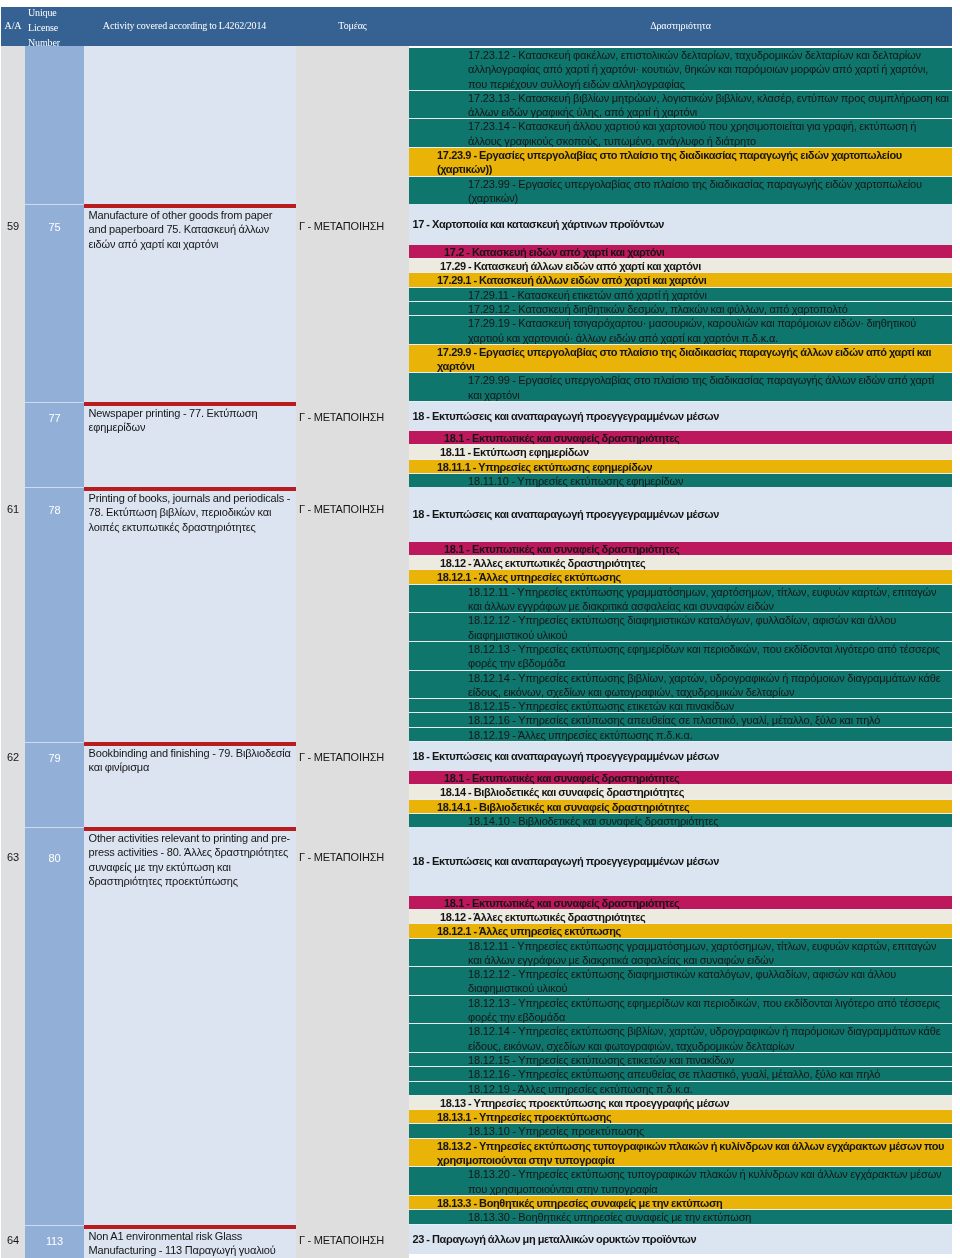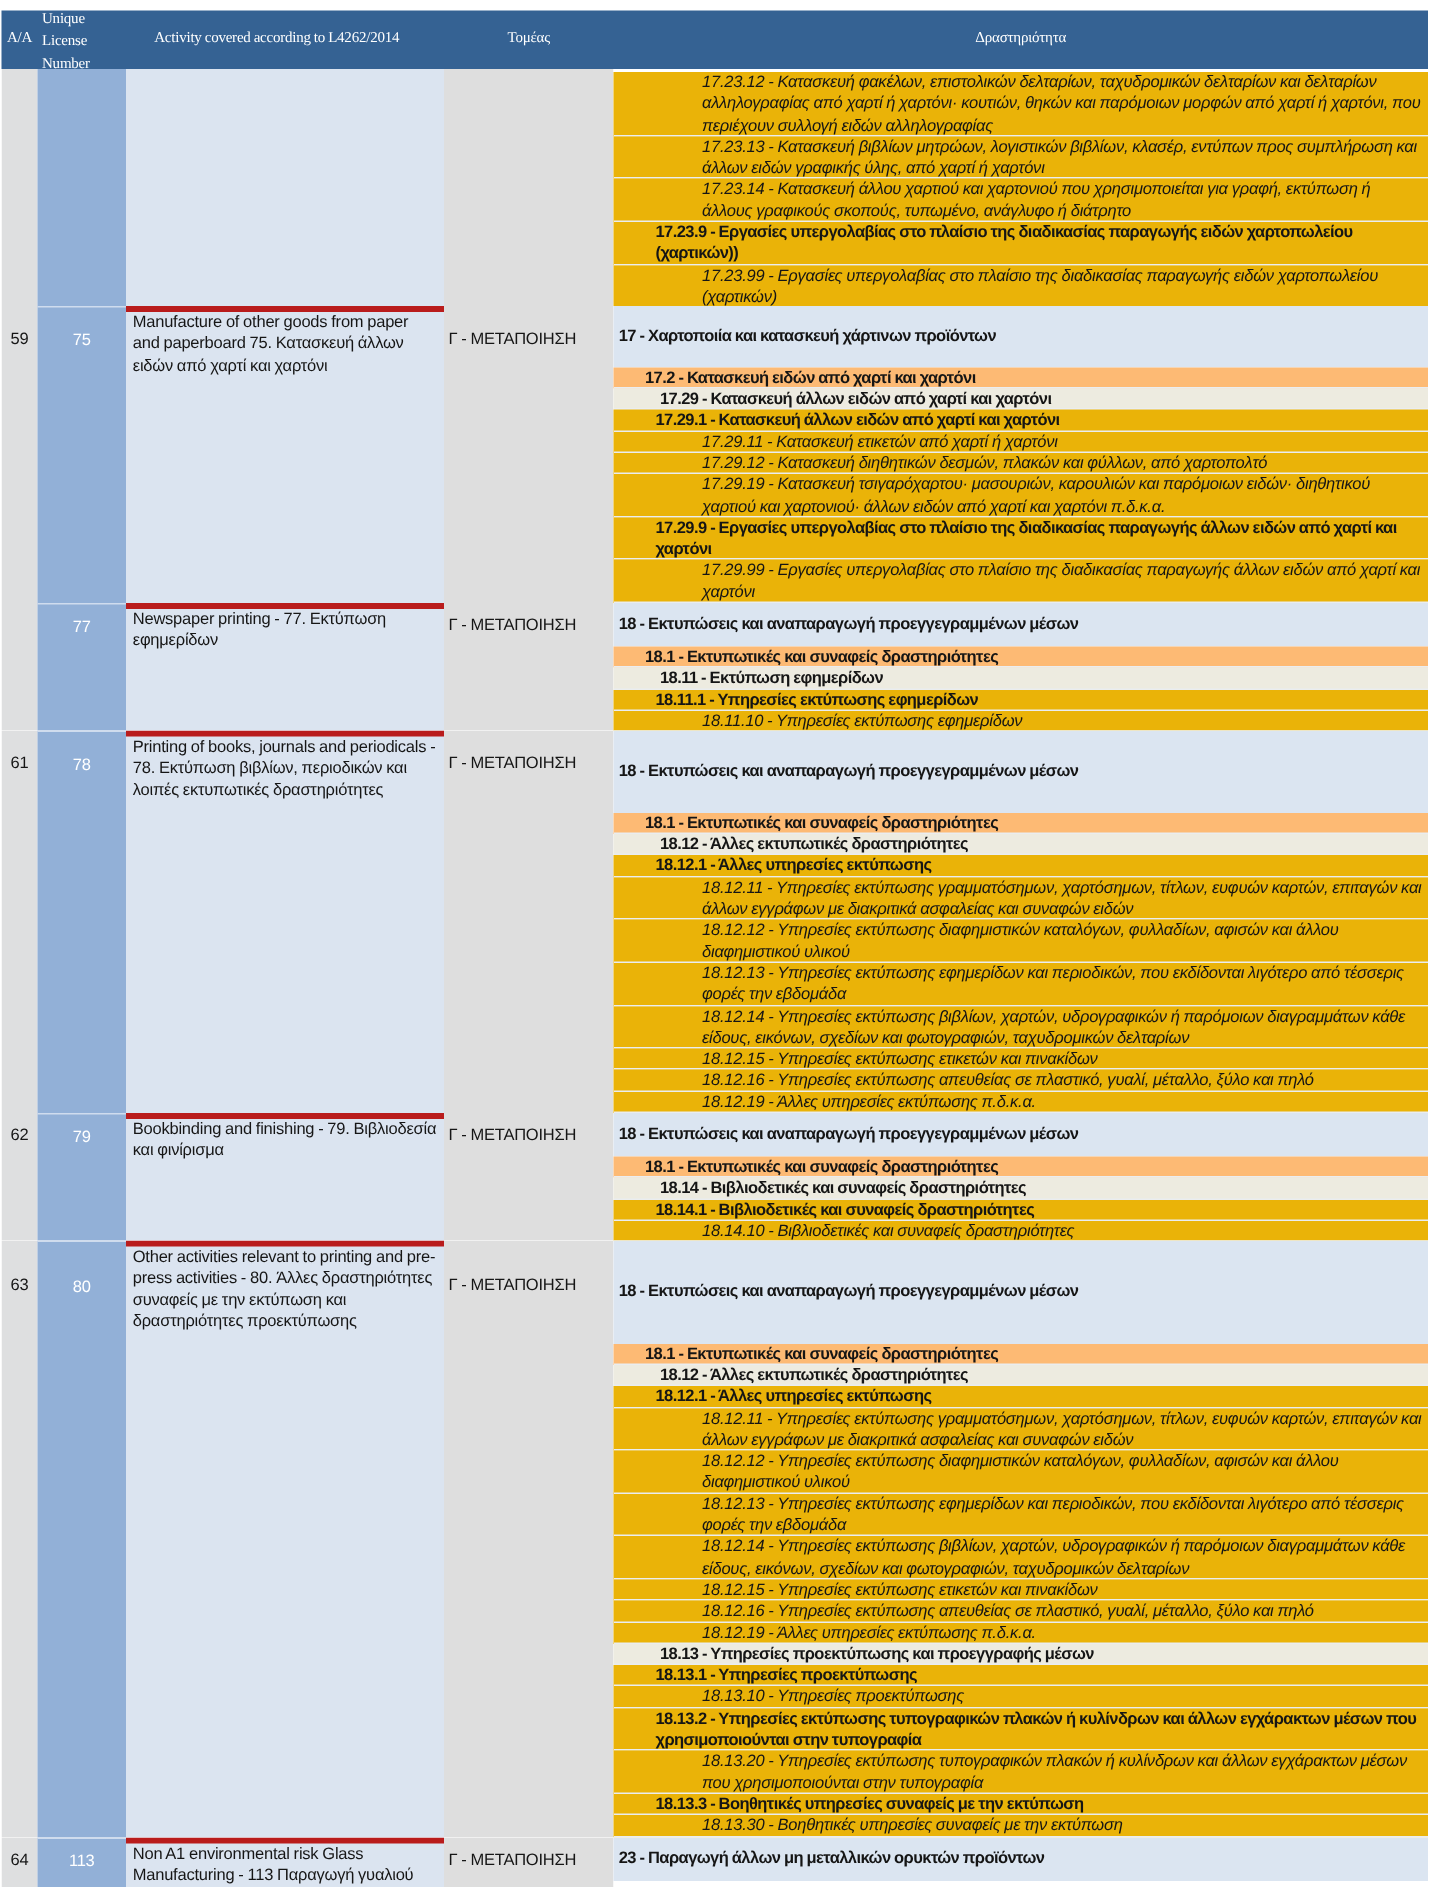--- a/index.html
+++ b/index.html
@@ -41,24 +41,24 @@
   .rowsep .c-act{border-top:4px solid #b91c1c;}
 
   
   .it{box-sizing:border-box;font-size:11px;line-height:14.3px;color:#151515;
       padding:0 3px 0 0;box-shadow:inset 0 -1px 0 #eaedf0;
       letter-spacing:-0.15px;word-spacing:-0.3px;}
   .it.l1{background:#dbe5f1;font-weight:bold;padding:7.35px 4px 7.35px 3.5px;flex:1 1 auto;
          box-shadow:none;letter-spacing:-0.38px;min-height:29px;box-sizing:border-box;
          display:flex;align-items:center;}
   .row.lastrow .it.l1{flex:0 0 auto;}
-  .it.l2{background:#fdba74;font-weight:bold;padding-left:21px;letter-spacing:-0.38px;}
+  .it.l2{background:#be185d;font-weight:bold;padding-left:35px;letter-spacing:-0.38px;}
   .it.l3{background:#edebe0;font-weight:bold;padding-left:31px;letter-spacing:-0.38px;}
   .it.l4{background:#eab308;font-weight:bold;padding-left:28px;letter-spacing:-0.38px;}
-  .it.l5{background:#eab308;font-weight:normal;padding-left:59px;font-style:italic;}
+  .it.l5{background:#0f766e;font-weight:normal;padding-left:59px;}
 </style>
 </head>
 <body>
 
 <div class="sheet">
   <div class="table">
     <div class="thead">
         <div class="th c-aa">A/A</div>
         <div class="th c-lic">Unique License Number</div>
         <div class="th c-act">Activity covered according to L4262/2014</div>

